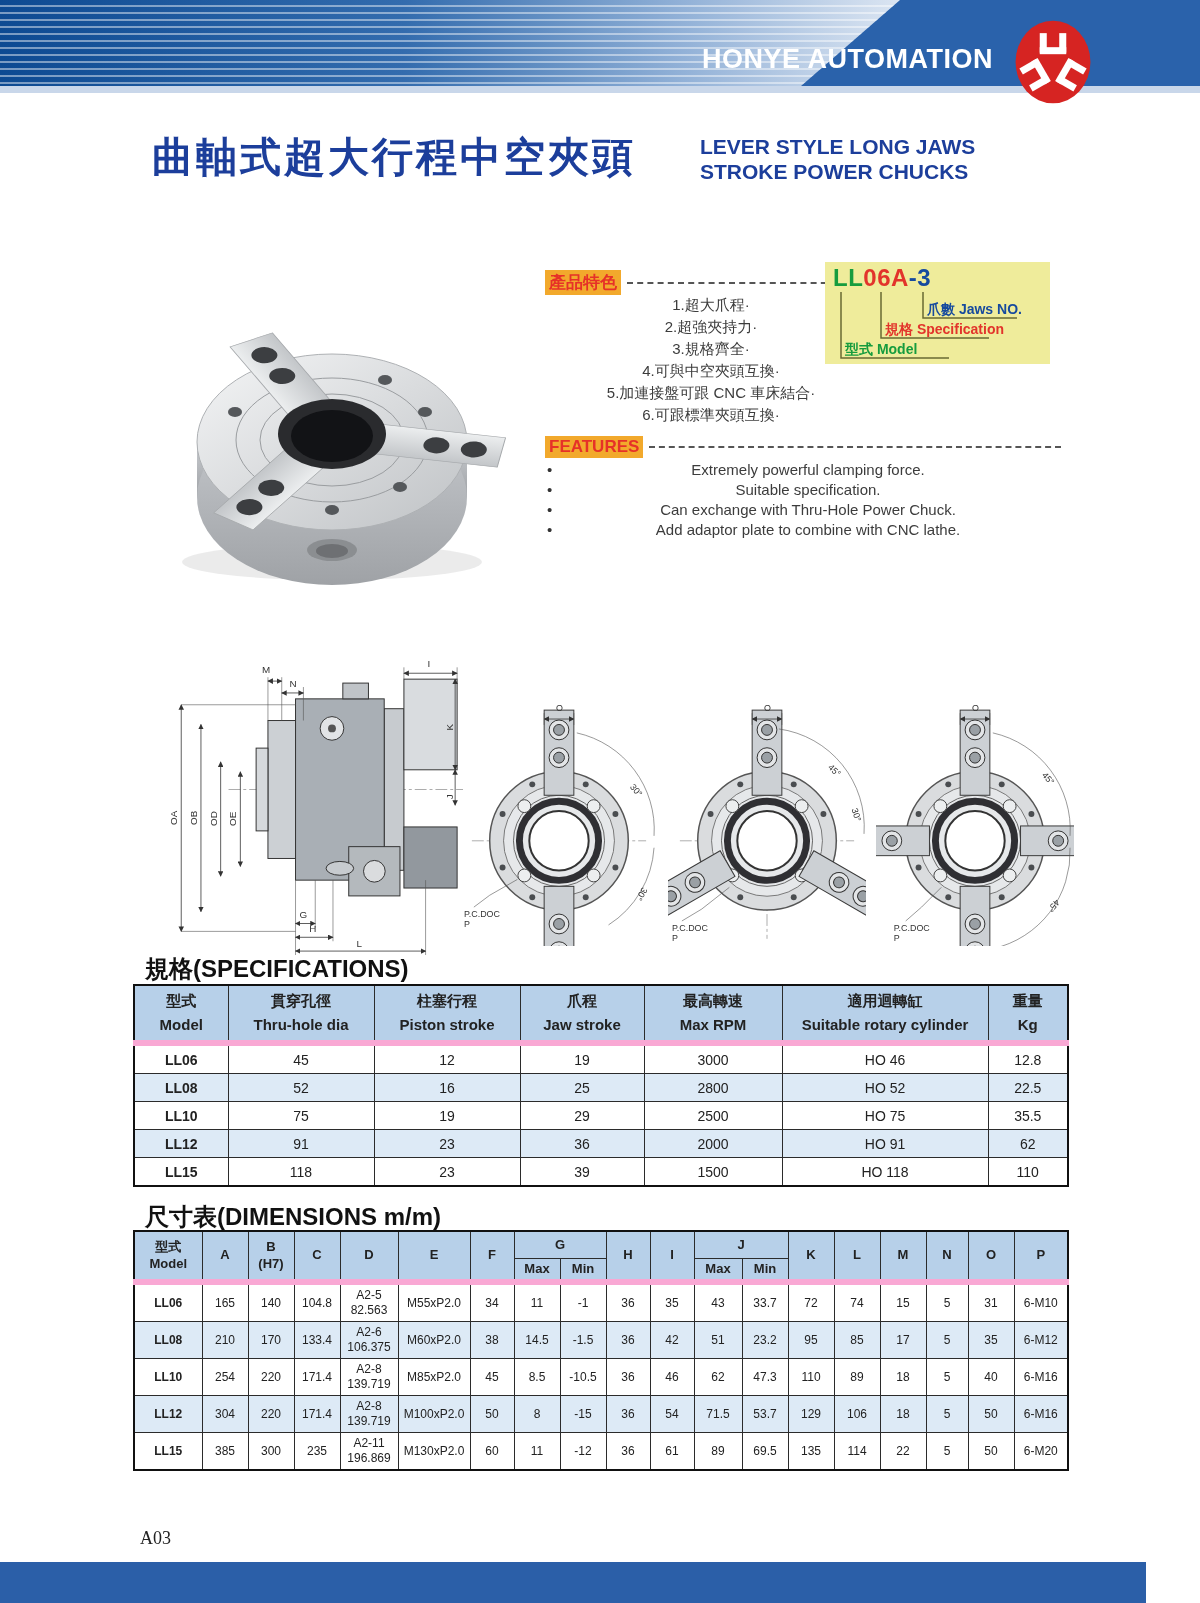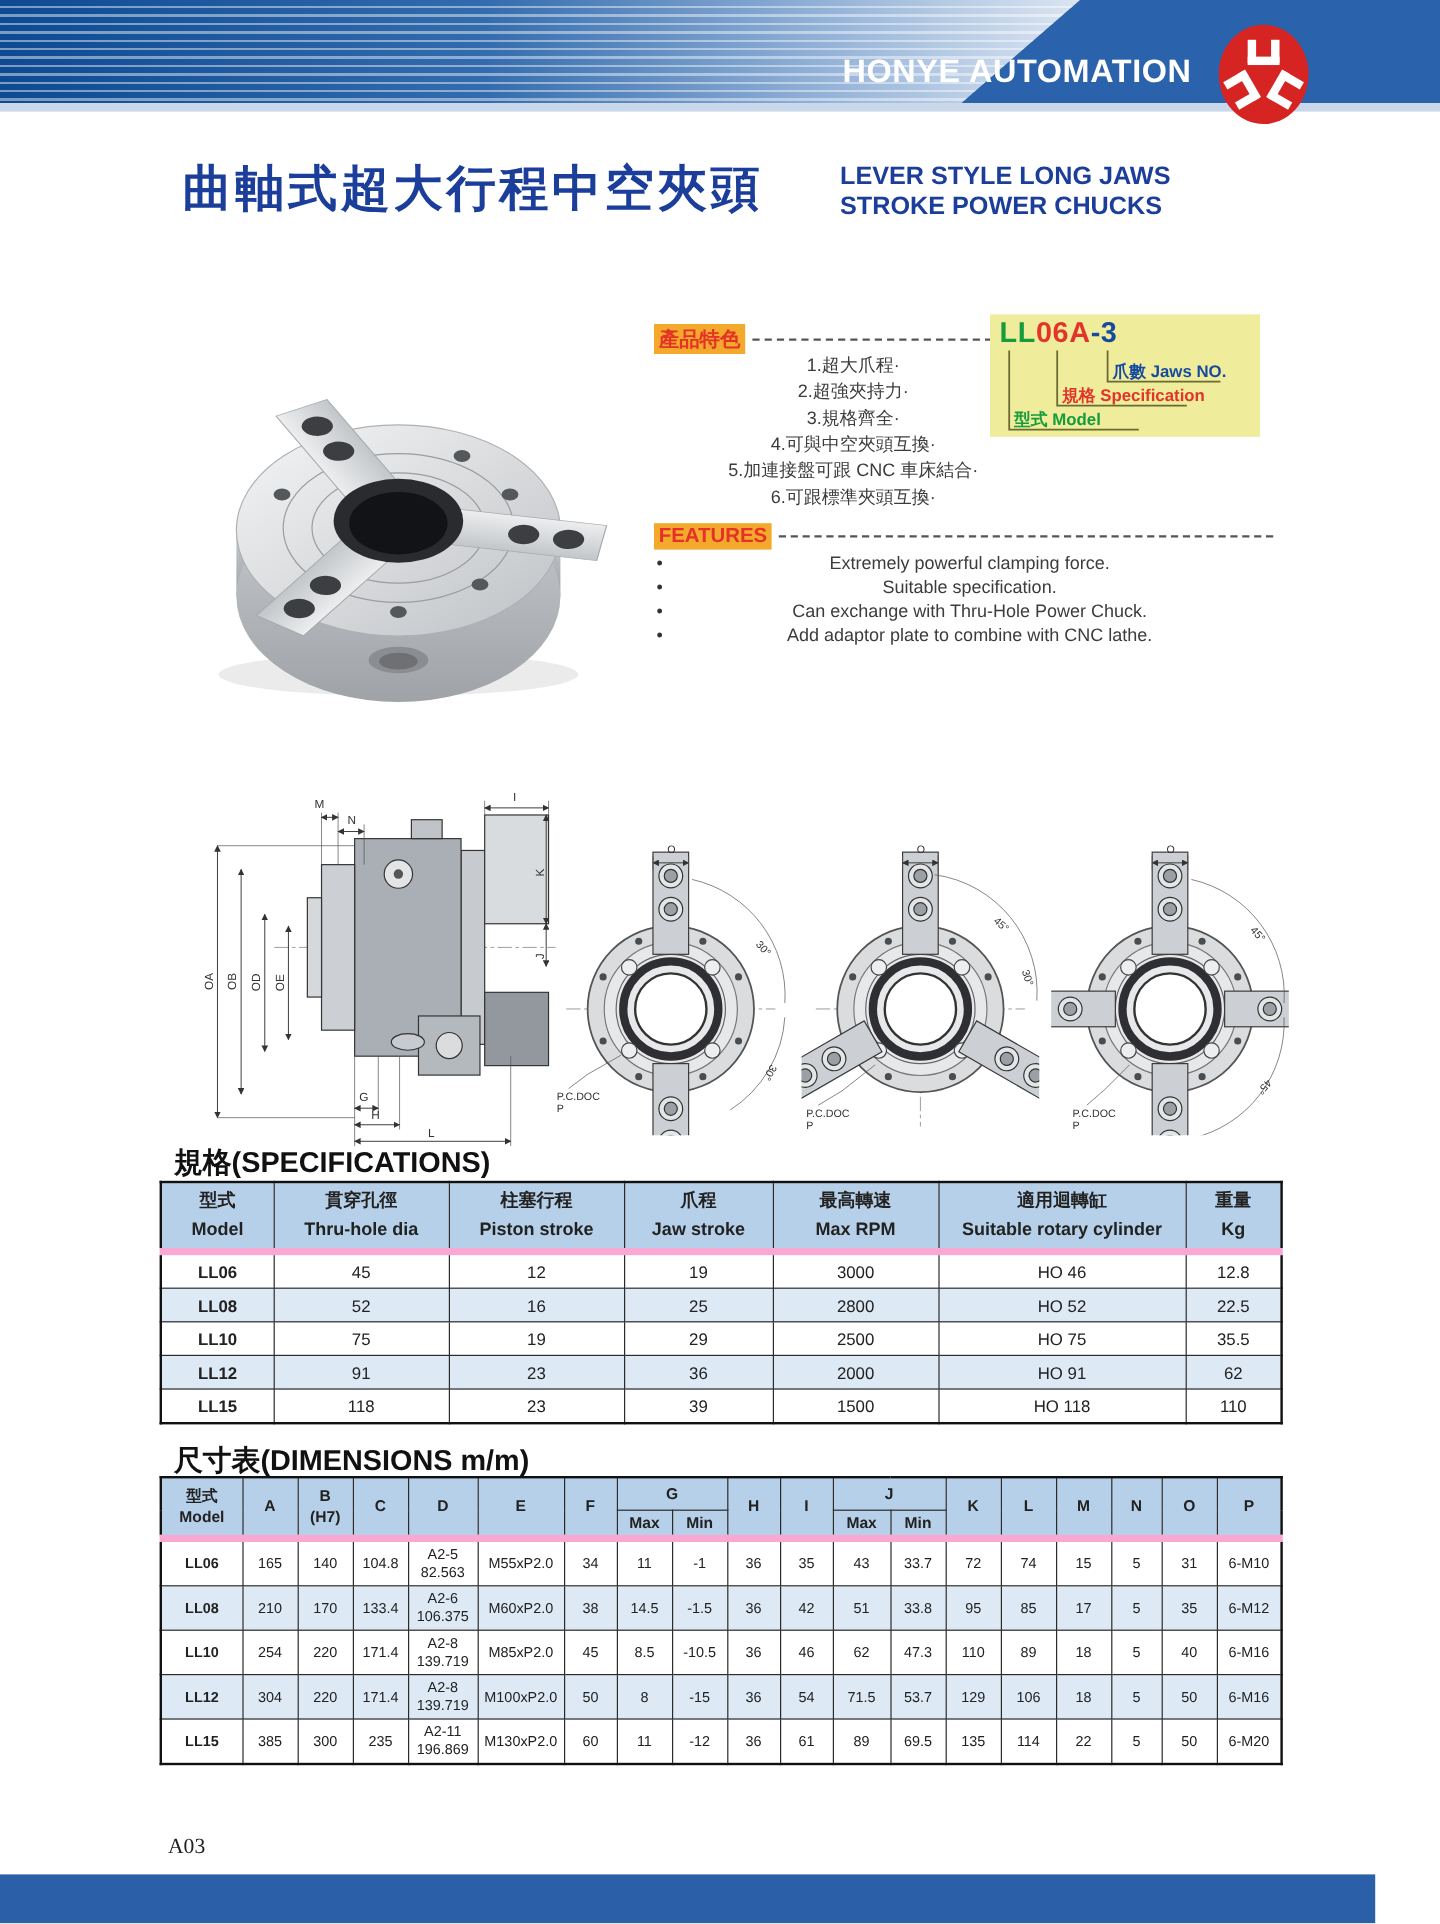--- a/index.html
+++ b/index.html
@@ -619,21 +619,21 @@
           <td>133.4</td>
           <td>A2-6
 106.375</td>
           <td>M60xP2.0</td>
           <td>38</td>
           <td>14.5</td>
           <td>-1.5</td>
           <td>36</td>
           <td>42</td>
           <td>51</td>
-          <td>33.8</td>
+          <td>23.2</td>
           <td>95</td>
           <td>85</td>
           <td>17</td>
           <td>5</td>
           <td>35</td>
           <td>6-M12</td>
         </tr>
         <tr>
           <td>LL10</td>
           <td>254</td>

